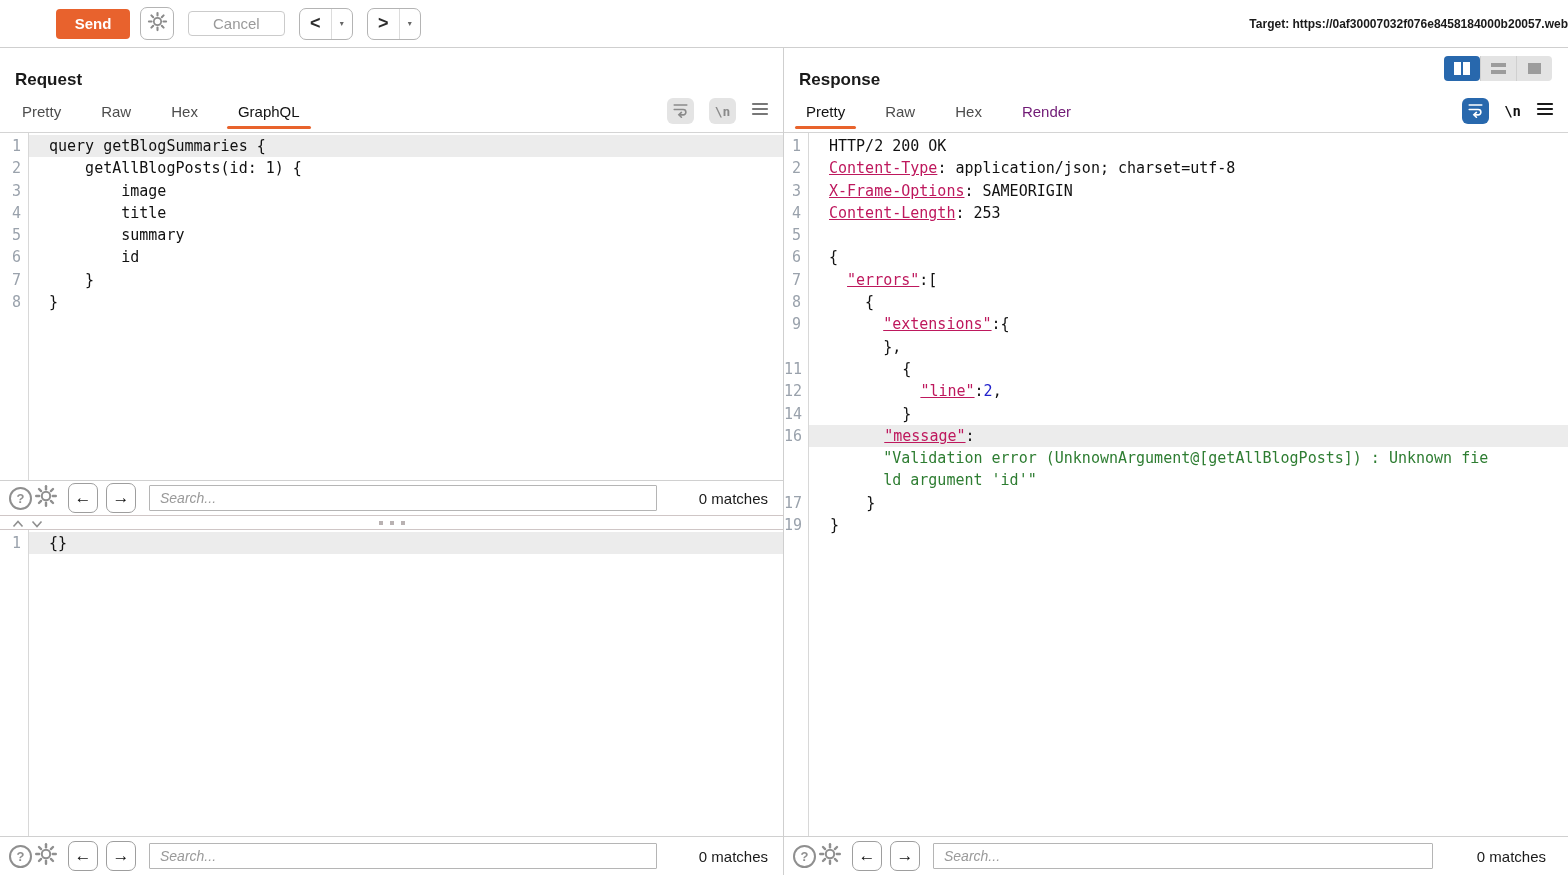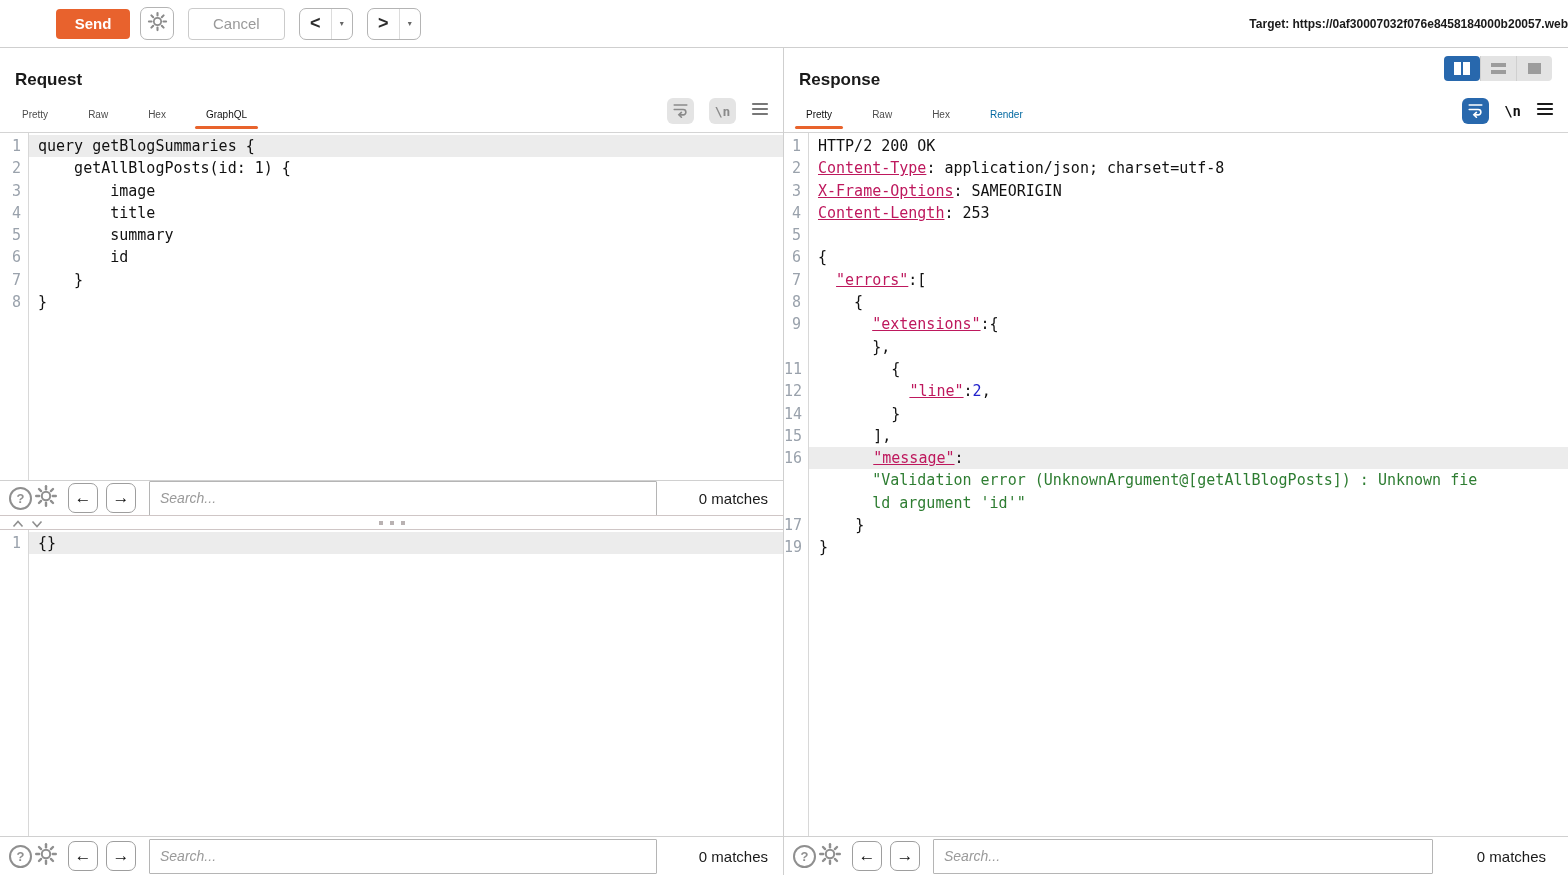--- a/index.html
+++ b/index.html
@@ -6,46 +6,46 @@
   html,body { width:1568px; height:875px; overflow:hidden; background:#fff;
               font-family:"Liberation Sans", sans-serif; color:#1a1a1a; }
 
   
   .toolbar { position:absolute; top:0; left:0; right:0; height:48px;
              border-bottom:1px solid #cfcfcf; display:flex; align-items:center; background:#fff;padding-left:44px; }
   .btn-send { margin-left:12px; width:74px; height:30px; background:#e8622d; border:none;
               border-radius:4px; color:#fff; font-weight:700; font-size:15px; cursor:pointer; }
   .btn-gear { margin-left:10px; width:34px; height:33px; background:#fff;
               border:1px solid #b4b4b4; border-radius:7px; display:flex; align-items:center; justify-content:center; }
-  .btn-cancel { margin-left:14px; height:32px; padding:0 24px; background:#fff;
+  .btn-cancel { margin-left:14px; height:25px; padding:0 24px; background:#fff;
                 border:1px solid #cbcbcb; border-radius:4px; color:#9a9a9a; font-size:15px; }
   .split-btn { margin-left:14px; height:32px; display:flex; align-items:stretch;
                border:1px solid #b4b4b4; border-radius:7px; overflow:hidden; background:#fff; }
   .split-main { width:31px; display:flex; align-items:center; justify-content:center;
                 font-size:18px; font-weight:600; color:#2c2c2c; }
   .split-caret { width:21px; border-left:1px solid #dcdcdc; display:flex; align-items:center;
                  justify-content:center; font-size:8px; color:#666; }
   .toolbar-target { margin-left:auto; white-space:nowrap; overflow:hidden;
                     font-weight:700; font-size:12px; }
   .toolbar-target span { font-weight:700; }
 
   
   .panel { position:absolute; top:48px; bottom:0; display:flex; flex-direction:column; background:#fff; }
   .panel-left  { left:0; width:783px; }
   .vdivider { position:absolute; top:48px; bottom:0; left:783px; width:1px; background:#cfcfcf; }
   .panel-right { left:784px; right:0; }
 
   .panel-header { position:relative; height:85px; border-bottom:1px solid #d4d4d4; flex:0 0 auto; }
   .panel-title { position:absolute; left:15px; top:22px; font-size:17px; font-weight:700; }
   .tabs { position:absolute; left:20px; bottom:0; display:flex; gap:36px; }
-  .tab { position:relative; font-size:10px; color:#4d4d4d; padding:0 2px 12px; cursor:pointer;margin-top:10px; }
+  .tab { position:relative; font-size:15px; color:#4d4d4d; padding:0 2px 12px; cursor:pointer;margin-top:10px; }
   .tab.active { color:#111;text-align:center; }
   .tab.active::after { content:""; position:absolute; left:-9px; right:-9px; bottom:3px;
                        height:3px; background:#e8632c; border-radius:2px; }
-  .tab.disabled { color:#0369a1; }
+  .tab.disabled { color:#701a75; }
   .head-icons { position:absolute; right:14px; bottom:8px; display:flex; gap:15px; align-items:center; }
   .chip { width:27px; height:26px; border-radius:6px; display:flex; align-items:center; justify-content:center; }
   .chip.gray { background:#e4e4e4; }
   .chip.blue { background:#2868ad; }
   .nl-glyph { font-size:13px; font-weight:700; color:#8a8a8a; font-family:"DejaVu Sans Mono",monospace; }
   .nl-plain { font-size:14px; font-weight:700; color:#111; font-family:"DejaVu Sans Mono",monospace; }
 
   .layout-switcher { position:absolute; right:16px; top:8px; display:flex; }
   .seg { width:36px; height:25px; background:#e3e3e3; display:flex; align-items:center;
          justify-content:center; gap:2px; }
@@ -58,21 +58,21 @@
   .seg .rowbar { width:15px; height:4px; background:#9c9c9c; }
   .seg .sqbar { width:13px; height:11px; background:#9c9c9c; }
 
   
   .editor { position:relative; overflow:hidden; background:#fff; padding-top:2px;
             font-family:"DejaVu Sans Mono", monospace; font-size:15px; line-height:22.3px; }
   .editor::before { content:""; position:absolute; left:var(--gw); top:0; bottom:0;
                     width:1px; background:#d8d8d8; }
   .code-row { display:flex; min-height:22.3px; }
   .gutter-num { flex:0 0 var(--gw); text-align:right; padding-right:7px; color:#9aa2ac; }
-  .code-text { flex:1; white-space:pre; padding-left:10px; color:#111; }
+  .code-text { flex:1; white-space:pre; padding-left:21px; color:#111; }
   .code-row.hl .code-text { background:#ececec; }
   .c-plain { color:#111; }
   .c-key   { color:#be185d;text-decoration:underline; }
   .c-num   { color:#2222cc; }
   .c-str   { color:#2e7d32; }
 
   .ed-request   { --gw:28px; height:347px; flex:0 0 auto; }
   .ed-variables { --gw:28px; flex:1 1 auto; }
   .ed-response  { --gw:24px; flex:1 1 auto; }
 
@@ -81,21 +81,21 @@
   .searchbar.mid { height:35px; }
   .searchbar.bottom { height:39px; }
   .icon-help { margin-left:9px; width:23px; height:23px; border:2px solid #8f8f8f; border-radius:50%;
                display:flex; align-items:center; justify-content:center;
                font-size:13px; font-weight:700; color:#8f8f8f; flex:0 0 auto; }
   .icon-gearwrap { margin-left:2px; flex:0 0 auto; display:flex; }
   .nav-btn { margin-left:10px; width:30px; height:30px; border:1px solid #9e9e9e; border-radius:7px;
              background:#fff; display:flex; align-items:center; justify-content:center;
              font-size:17px; color:#111; flex:0 0 auto; }
   .nav-btn + .nav-btn { margin-left:8px; }
-  .search-input { margin-left:13px; height:35px; border:1px solid #b5b5b5; border-radius:1px;
+  .search-input { margin-left:13px; height:26px; border:1px solid #b5b5b5; border-radius:1px;
                   padding:0 10px; font-size:14px; color:#333; font-family:"Liberation Sans",sans-serif; }
   .search-input::placeholder { color:#9a9a9a; font-style:italic; }
   .panel-left  .search-input { width:508px; }
   .panel-right .search-input { width:500px; }
   .matches { margin-left:auto; margin-right:15px; font-size:15px; color:#1a1a1a; white-space:nowrap; }
   .panel-right .matches { margin-right:22px; }
 
   
   .splitter { flex:0 0 auto; height:15px; border-top:1px solid #cfc6c6; border-bottom:1px solid #cfc6c6;
               position:relative; display:flex; align-items:center; justify-content:center; gap:7px; background:#fff; }
@@ -408,24 +408,20 @@
         <span class="code-text"><span class="c-plain">        {</span></span>
       </div>
       <div class="code-row">
         <span class="gutter-num">12</span>
         <span class="code-text"><span class="c-plain">          </span><span class="c-key">"line"</span><span class="c-plain">:</span><span class="c-num">2</span><span class="c-plain">,</span></span>
       </div>
       <div class="code-row">
         <span class="gutter-num">14</span>
         <span class="code-text"><span class="c-plain">        }</span></span>
       </div>
-      <div class="code-row">
-        <span class="gutter-num">15</span>
-        <span class="code-text"><span class="c-plain">      ],</span></span>
-      </div>
       <div class="code-row hl">
         <span class="gutter-num">16</span>
         <span class="code-text"><span class="c-plain">      </span><span class="c-key">"message"</span><span class="c-plain">:</span></span>
       </div>
       <div class="code-row">
         <span class="gutter-num"></span>
         <span class="code-text"><span class="c-plain">      </span><span class="c-str">"Validation error (UnknownArgument@[getAllBlogPosts]) : Unknown fie</span></span>
       </div>
       <div class="code-row">
         <span class="gutter-num"></span>

